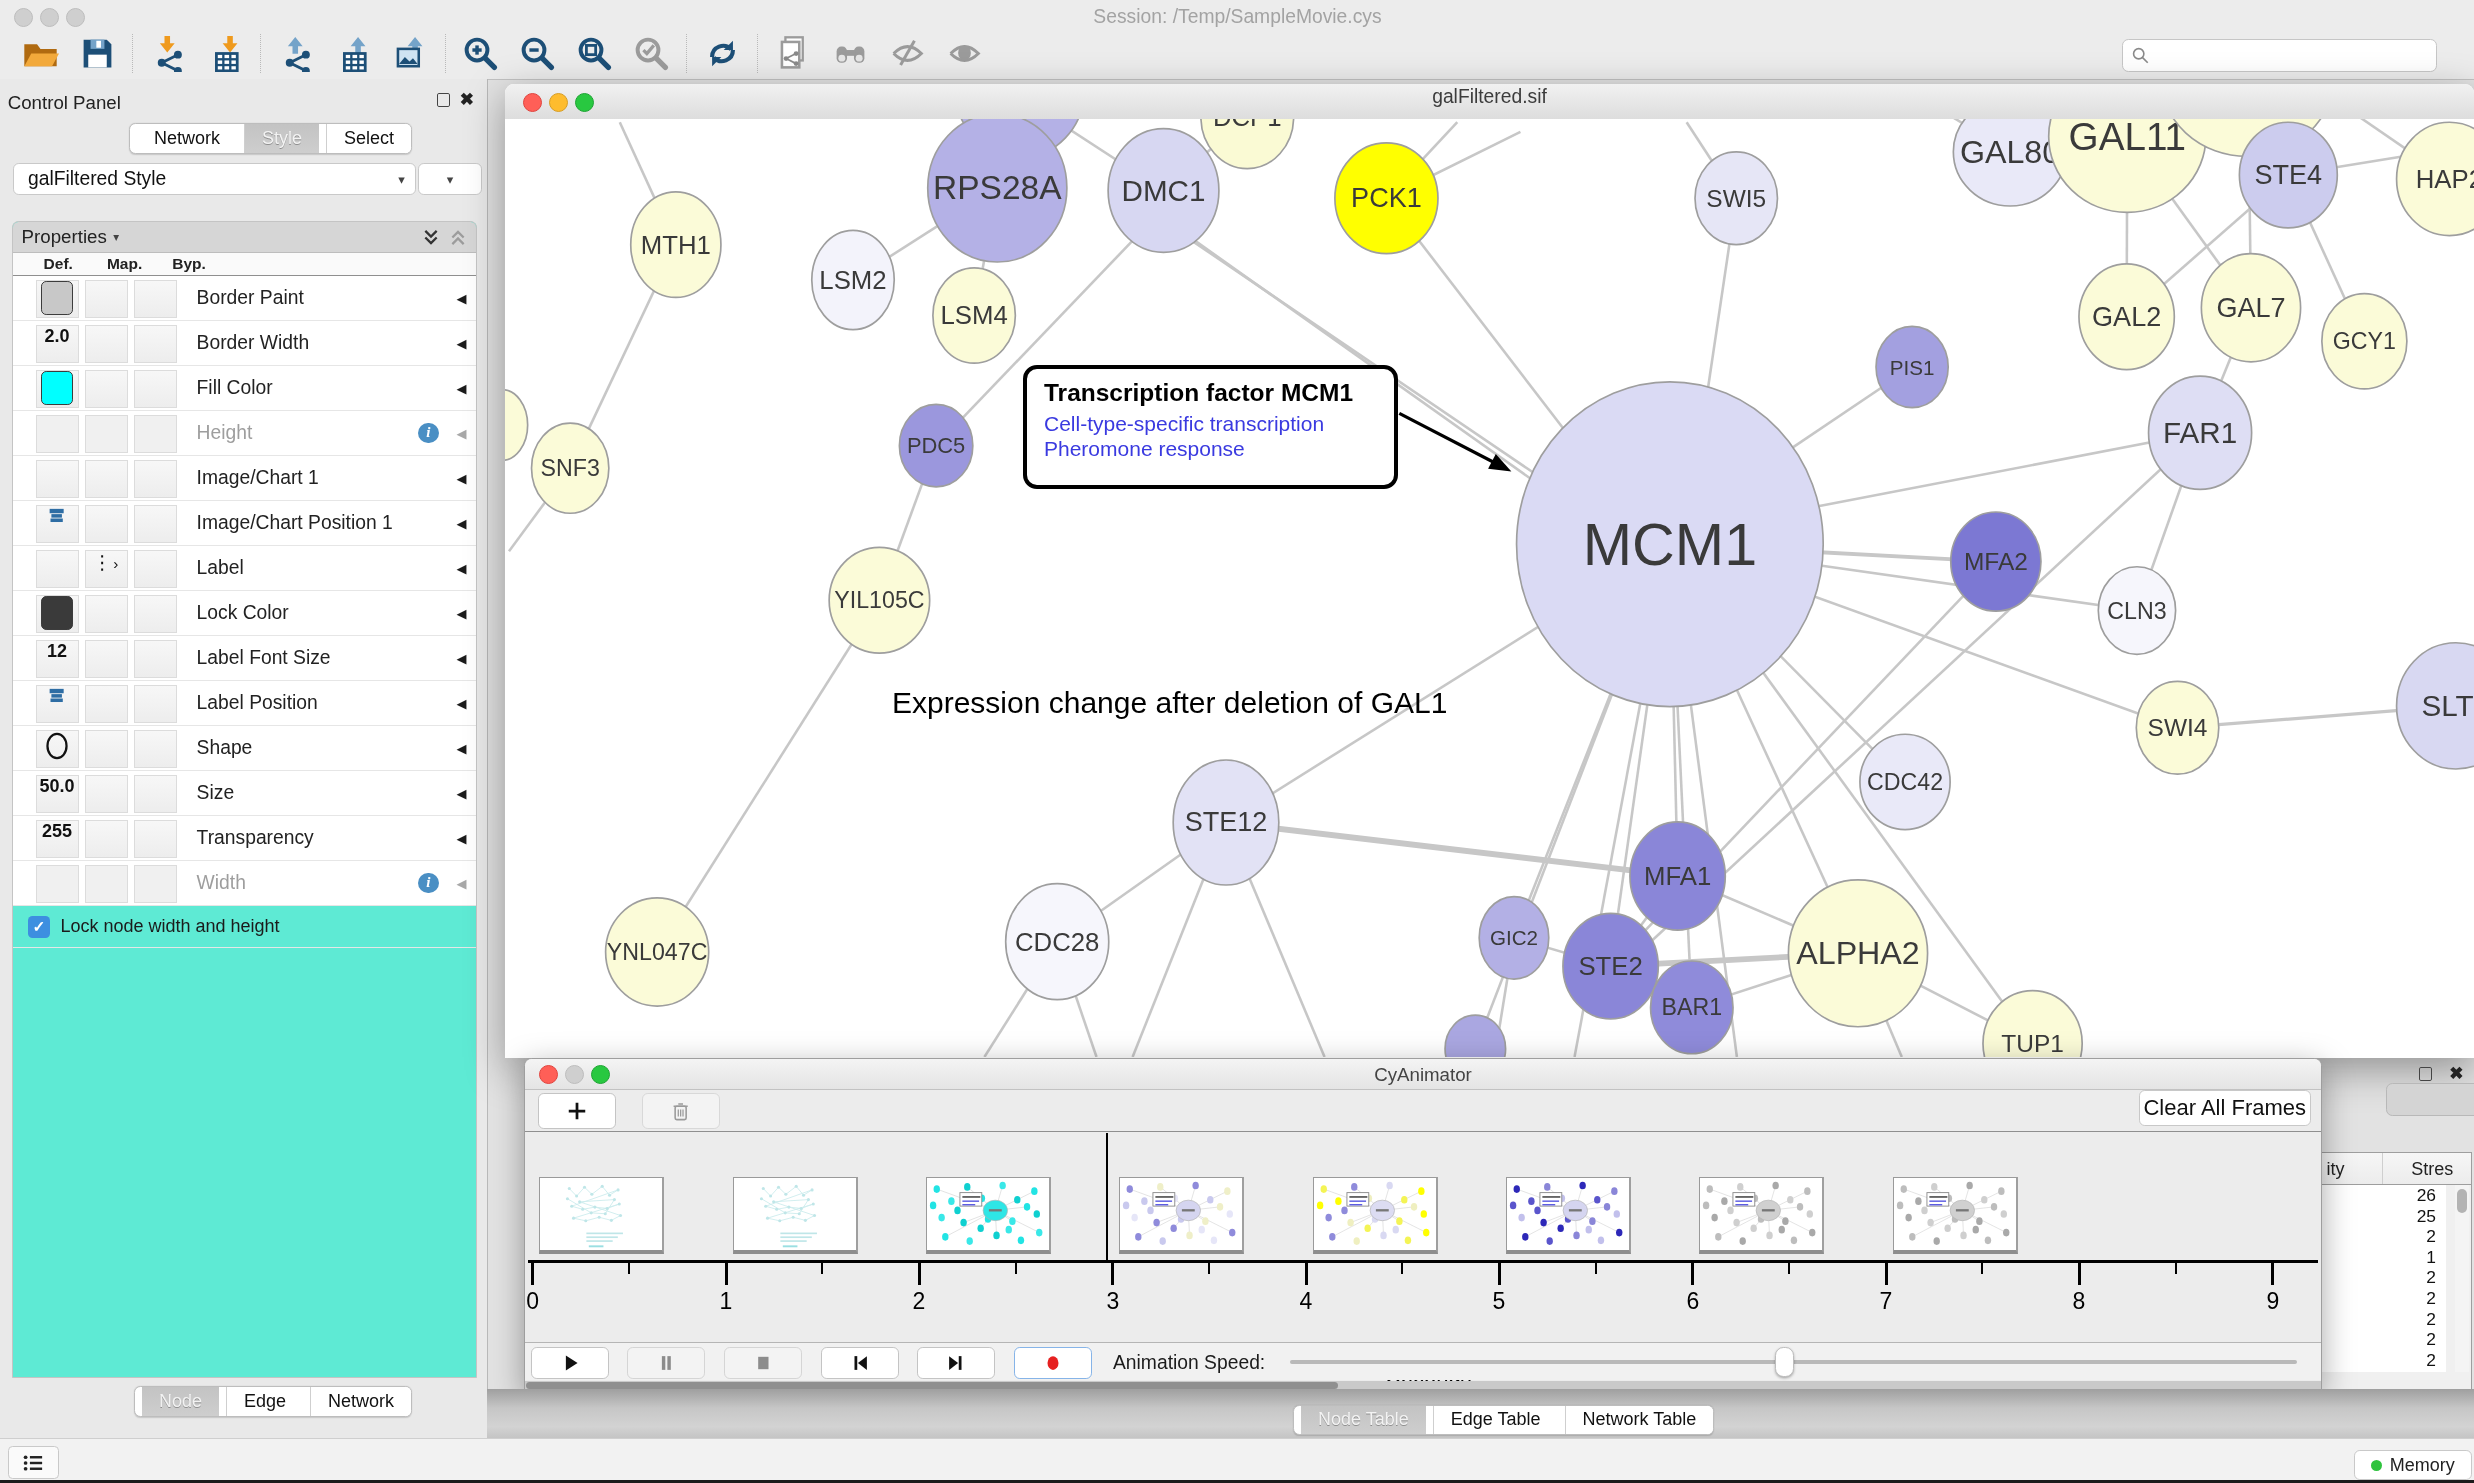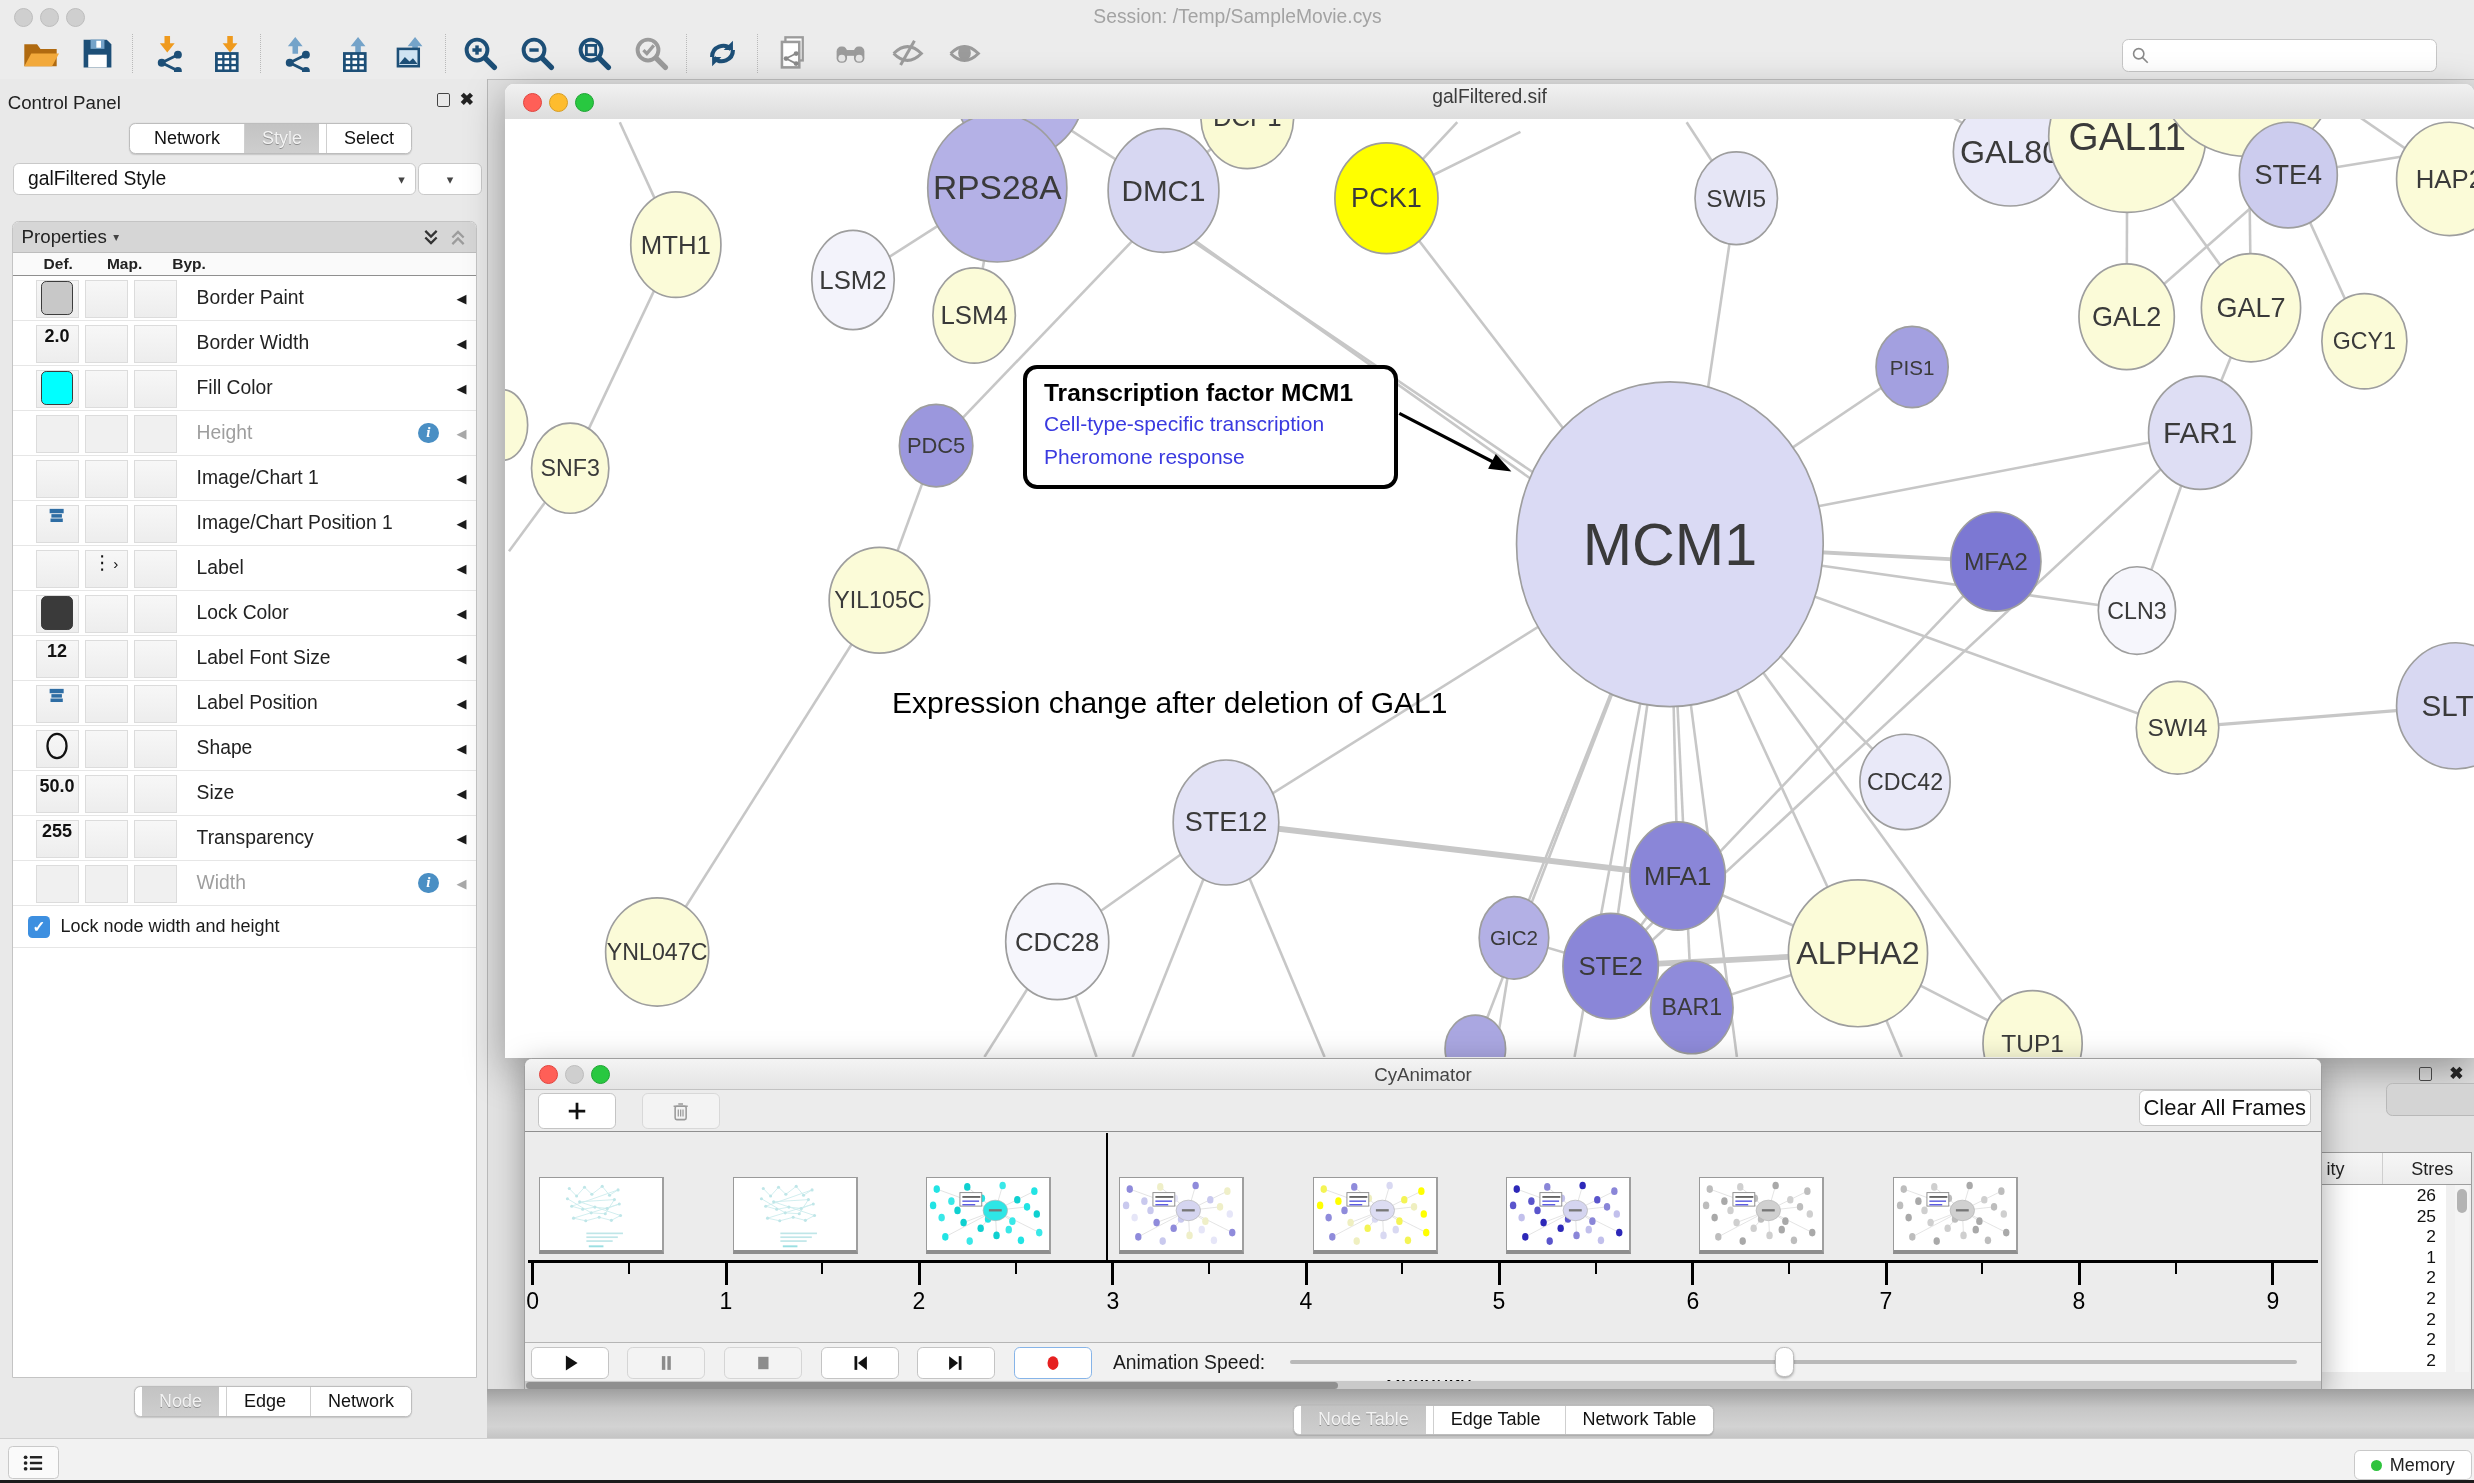--- a/index.html
+++ b/index.html
@@ -25,21 +25,21 @@
   .cp-title{left:7.7px;top:13px;font-size:18.7px;color:#222;}
   .wbox{display:inline-block;width:11px;height:12.2px;border:1.3px solid #444;border-radius:1.9px;}
   .wx{font-size:17px;color:#222;font-weight:bold;}
   .seg{display:flex;border:0.6px solid #bdbdbd;border-radius:6.4px;overflow:hidden;background:#fff;box-shadow:0 0.6px 1.3px rgba(0,0,0,.15);}
   .segbtn{padding:3.9px 17px;font-size:18px;color:#111;background:#fff;border-left:0.6px solid #cfcfcf;display:flex;align-items:center;justify-content:center;margin-left:7px;}
   .segbtn:first-child{border-left:none;}
   .segbtn.sel{background:linear-gradient(#c3c3c3,#cecece);color:#f3f3f3;text-shadow:0 0.6px 0.6px rgba(0,0,0,.3);}
   .combo{left:13px;top:84px;width:387px;height:30px;background:#fff;border:1.3px solid #c9c9c9;border-radius:5.8px;font-size:19.3px;color:#111;display:flex;align-items:center;padding-left:14px;}
   .combo .arr{margin-left:auto;margin-right:10.3px;font-size:13px;color:#444;}
   .combobtn{left:418px;top:84px;width:62px;height:30px;background:#fff;border:1.3px solid #c9c9c9;border-radius:5.8px;display:flex;align-items:center;justify-content:center;font-size:13px;color:#444;}
-  .propbox{left:11.6px;top:142px;width:463px;height:1155px;background:#ffffff;border:1.3px solid #c4c4c4;border-radius:6.4px 6.4px 0 0;overflow:hidden;}
+  .propbox{left:11.6px;top:142px;width:463px;height:1155px;background:#5eead4;border:1.3px solid #c4c4c4;border-radius:6.4px 6.4px 0 0;overflow:hidden;}
   .prophdr{height:30px;background:#d6d6d6;border-bottom:0.6px solid #bdbdbd;display:flex;align-items:center;font-size:18.7px;color:#222;padding:0 9px;}
   .colhdr{height:22px;display:flex;align-items:center;font-size:15.5px;font-weight:bold;color:#222;border-bottom:1.3px solid #8f8f8f;background:#fafafa;}
   .prow{position:relative;height:44px;border-bottom:0.6px solid #e6e6e6;background:#fff;}
   .pcell{position:absolute;top:3.9px;width:41px;height:36px;background:linear-gradient(#f7f7f7,#ededed);border:0.6px solid #dcdcdc;display:flex;align-items:flex-start;justify-content:center;}
   .plabel{position:absolute;left:184px;top:0;height:44px;display:flex;align-items:center;font-size:19.3px;color:#222;}
   .plabel.gray{color:#9e9e9e;}
   .parrow{position:absolute;right:9px;top:0;height:44px;display:flex;align-items:center;font-size:13px;color:#1b1b1b;}
   .parrow.gray{color:#a8a8a8;}
   .pinfo{position:absolute;right:37px;top:11.6px;width:20.6px;height:20.6px;border-radius:50%;background:#4a8fc4;color:#fff;font-family:"Liberation Serif",serif;font-style:italic;font-weight:bold;font-size:15px;display:flex;align-items:center;justify-content:center;}
   .swatch{width:30px;height:32px;border-radius:5.2px;border:1.3px solid #3c3c3c;}
@@ -674,21 +674,21 @@
           </g>
           <g>
             <ellipse cx="779" cy="660" rx="40" ry="55" fill="#fbfbd8" stroke="#9e9e9e" stroke-width="2.6"></ellipse>
           </g>
           <line x1="2172" y1="642" x2="2328.235647136881" y2="722.8115416225247" stroke="#000" stroke-width="5"></line>
           <polygon points="2346,732 2309.8281021873386,727.9264501193193 2321.7730980780566,704.8327913972646" fill="#000"></polygon>
         </svg>
       <div class="annot">
         <div class="at">Transcription factor MCM1</div>
         <div class="al">Cell-type-specific transcription</div>
-        <div class="al" style="margin-top:8px">Pheromone response</div>
+        <div class="al" style="margin-top:0">Pheromone response</div>
       </div>
       <div class="netcaption">Expression change after deletion of GAL1</div>
     </div>
   </div>
 
   <div class="tpanel abs">
     <div class="icons">
       <span class="wbox"></span>
       <span class="wx">✖</span>
     </div>

